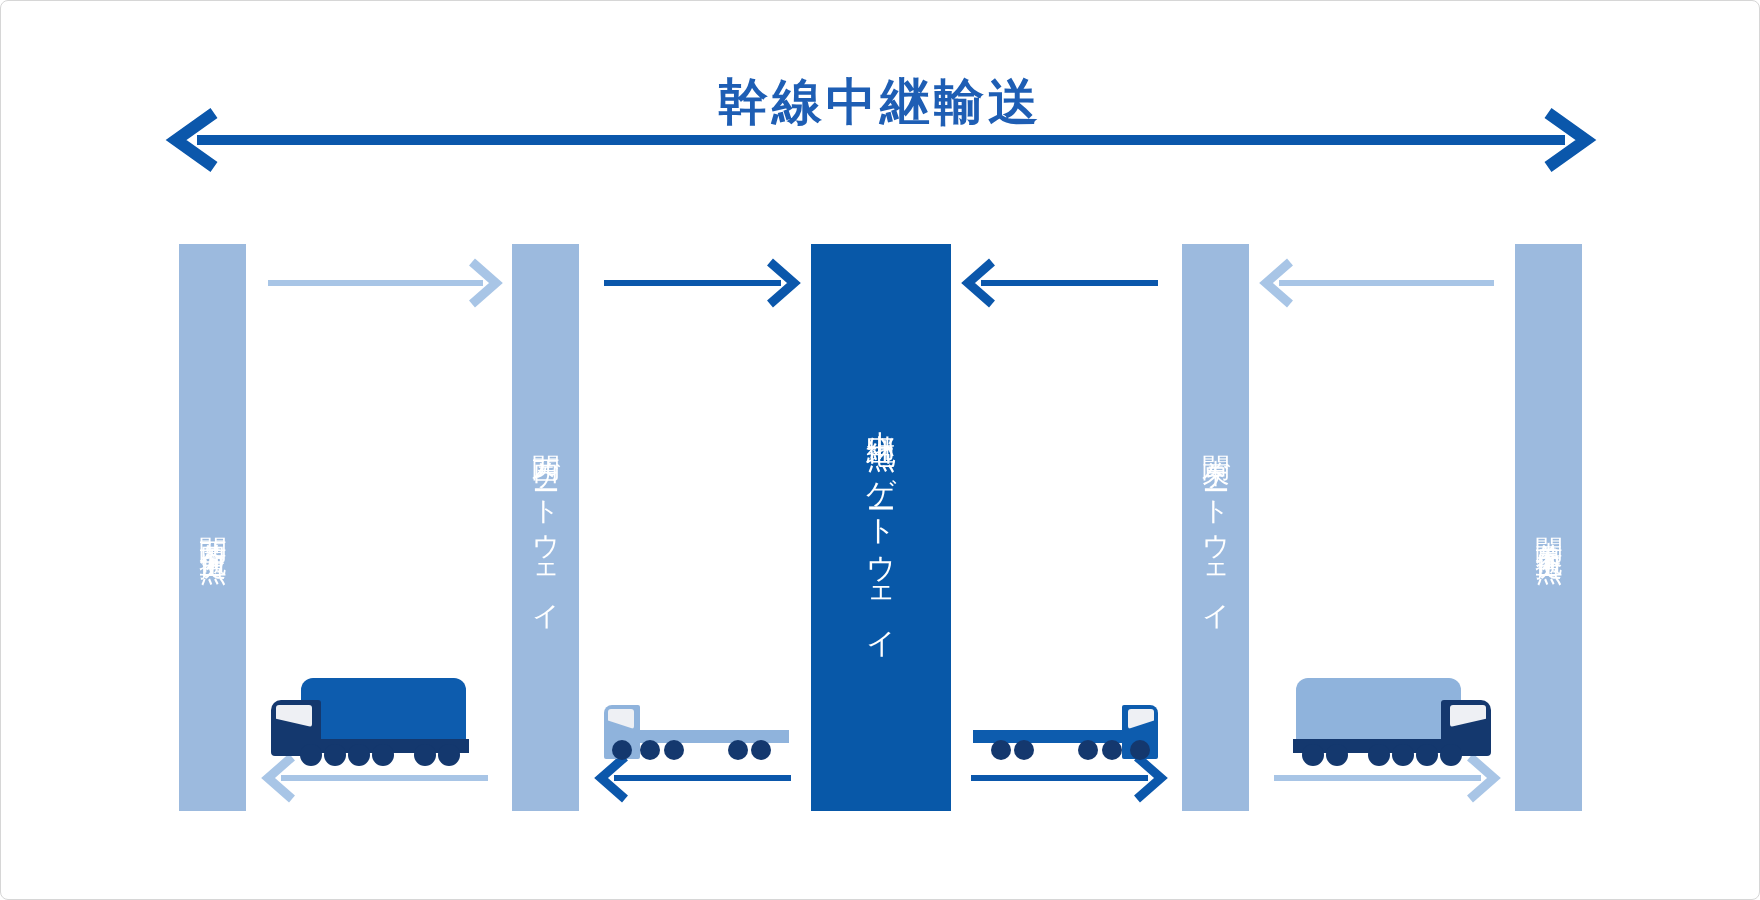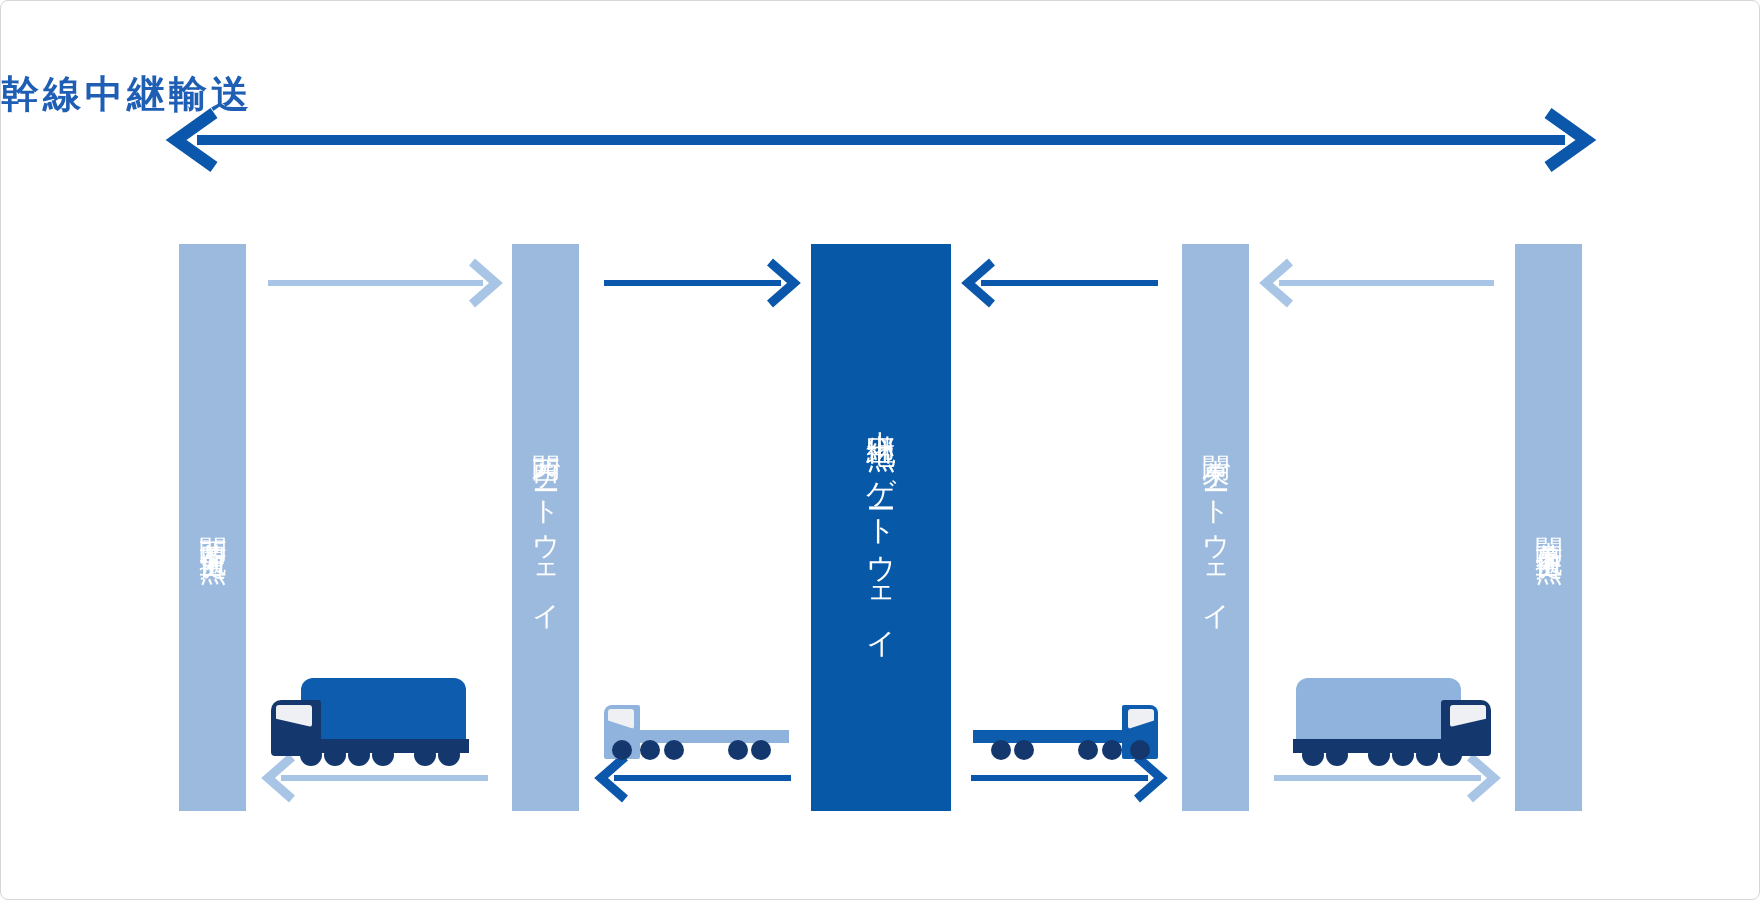--- a/index.html
+++ b/index.html
@@ -14,22 +14,22 @@
     border: 1px solid #d6d6d6;
     border-radius: 8px;
     overflow: hidden;
   }
 
   .title {
     position: absolute;
     top: 68px;
     left: 0;
     width: 100%;
-    text-align: left;
-    font-size: 38px;
+    text-align: center;
+    font-size: 50px;
     font-weight: bold;
     color: #1e5eb4;
     letter-spacing: 4px;
   }
 
   .arrow-layer {
     position: absolute;
     inset: 0;
     width: 1760px;
     height: 900px;

